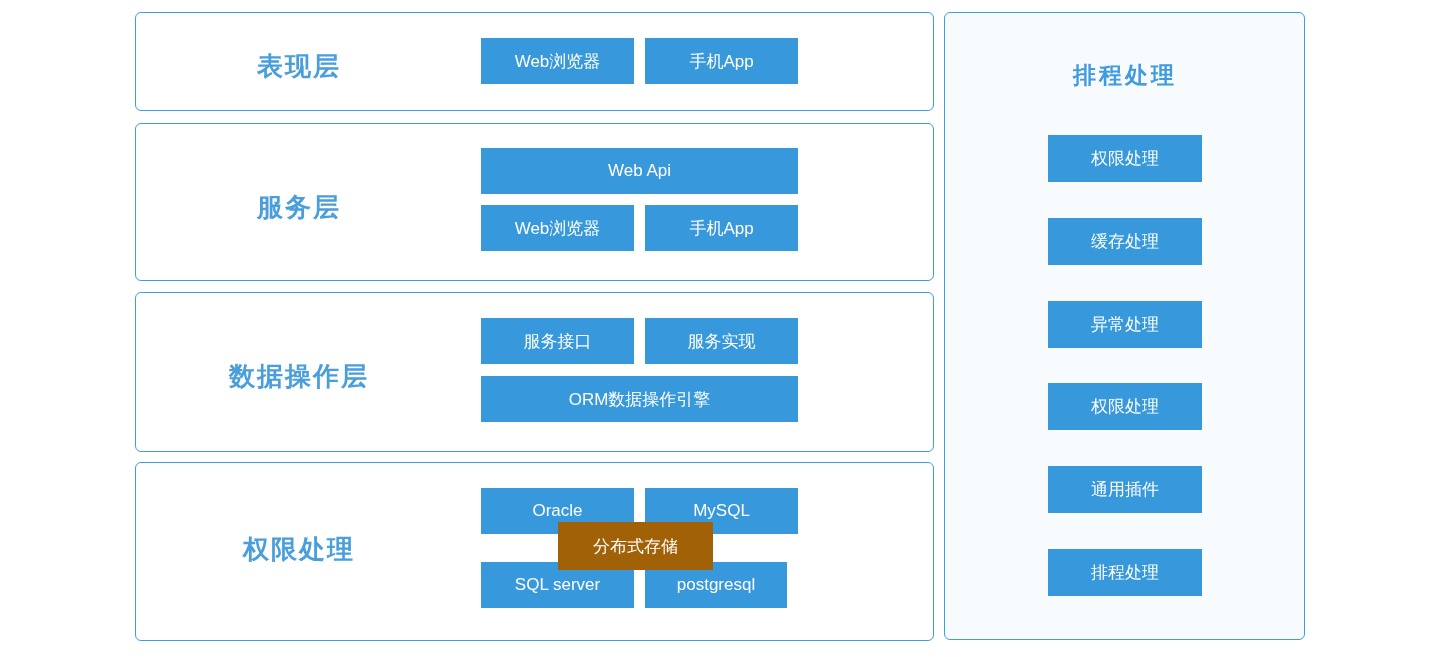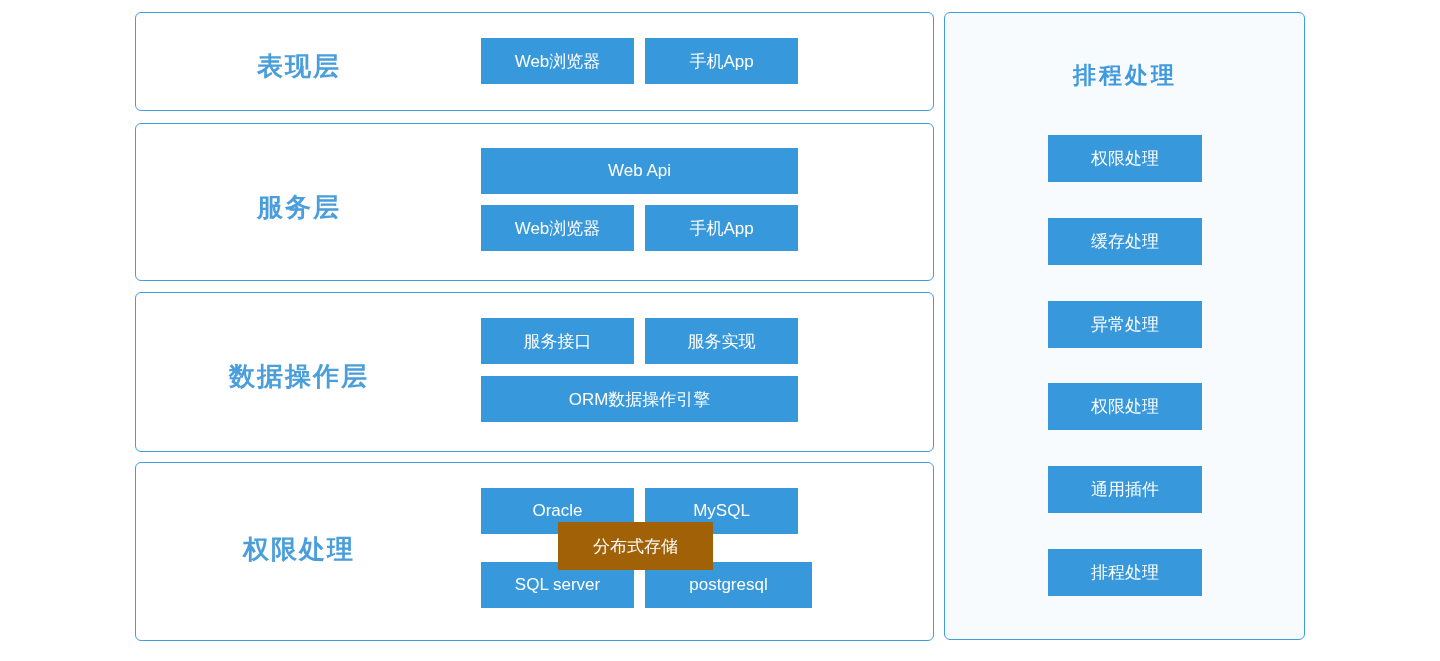--- a/index.html
+++ b/index.html
@@ -85,21 +85,21 @@
   <div class="layer-label" style="left:149px; top:359px;">数据操作层</div>
   <div class="node" style="left:481px; top:318px; width:153px; height:46px;">服务接口</div>
   <div class="node" style="left:645px; top:318px; width:153px; height:46px;">服务实现</div>
   <div class="node" style="left:481px; top:376px; width:317px; height:46px;">ORM数据操作引擎</div>
 
   <section class="layer-box" style="top:462px; height:179px;"></section>
   <div class="layer-label" style="left:149px; top:532px;">权限处理</div>
   <div class="node" style="left:481px; top:488px; width:153px; height:46px;">Oracle</div>
   <div class="node" style="left:645px; top:488px; width:153px; height:46px;">MySQL</div>
   <div class="node" style="left:481px; top:562px; width:153px; height:46px;">SQL server</div>
-  <div class="node" style="left:645px; top:562px; width:167px; height:46px;">postgresql</div>
+  <div class="node" style="left:645px; top:562px; width:142px; height:46px;">postgresql</div>
   <div class="node orange" style="left:558px; top:522px; width:155px; height:48px;">分布式存储</div>
 
   <div class="plugins-panel"></div>
   <div class="panel-title">排程处理</div>
   <div class="node" style="left:1048px; top:135px; width:154px; height:47px;">权限处理</div>
   <div class="node" style="left:1048px; top:218px; width:154px; height:47px;">缓存处理</div>
   <div class="node" style="left:1048px; top:301px; width:154px; height:47px;">异常处理</div>
   <div class="node" style="left:1048px; top:383px; width:154px; height:47px;">权限处理</div>
   <div class="node" style="left:1048px; top:466px; width:154px; height:47px;">通用插件</div>
   <div class="node" style="left:1048px; top:549px; width:154px; height:47px;">排程处理</div>

